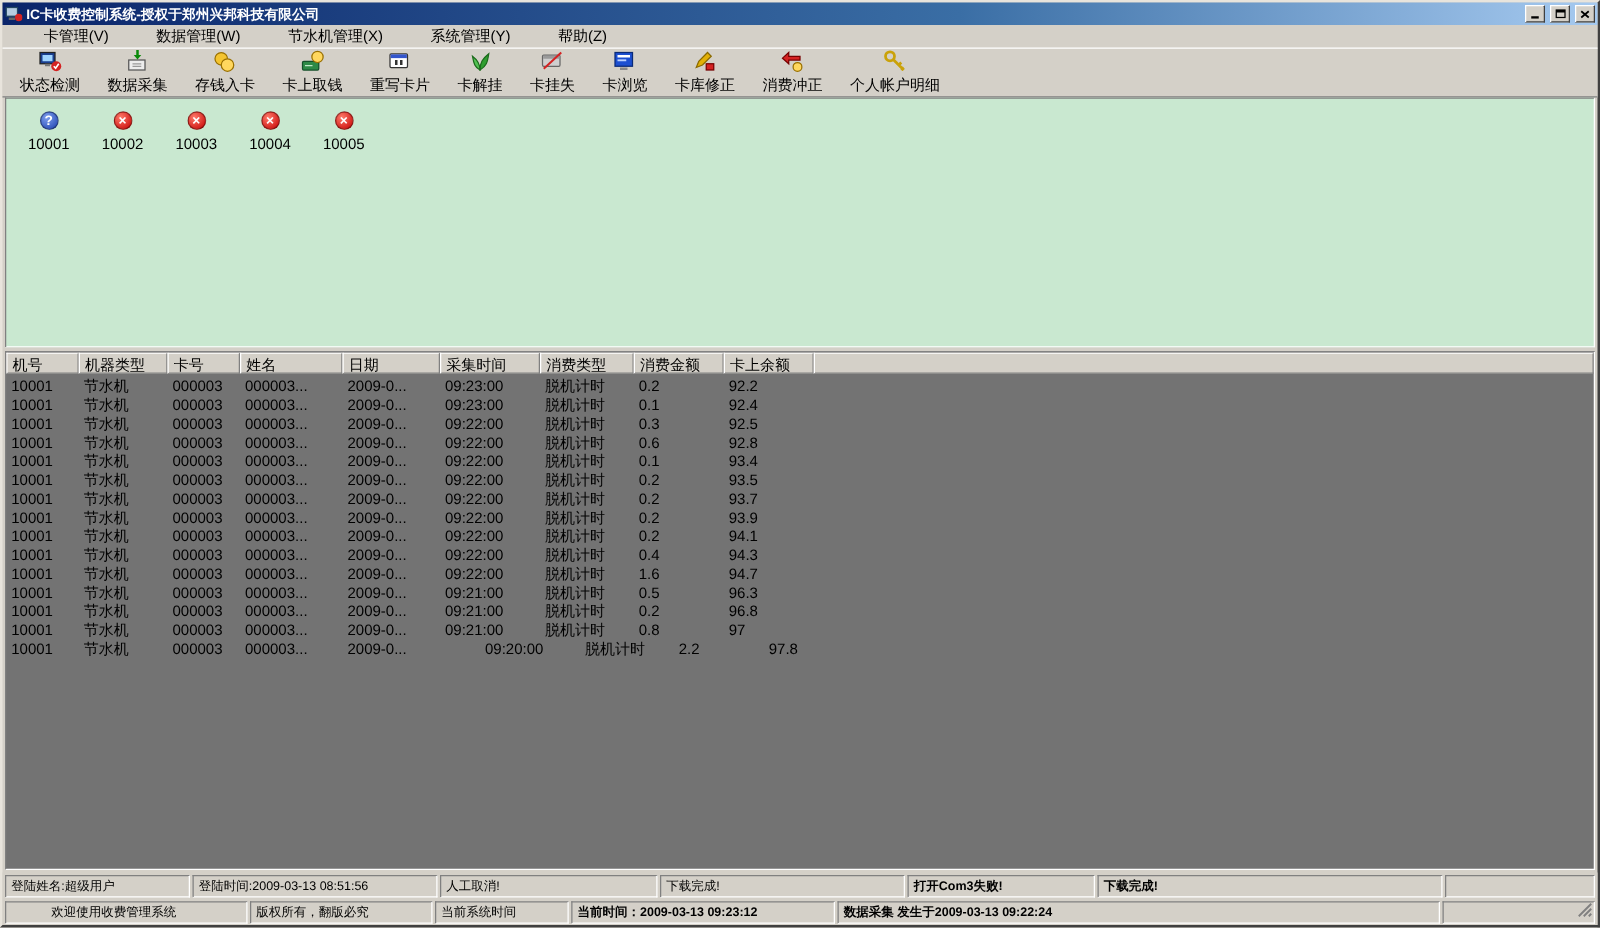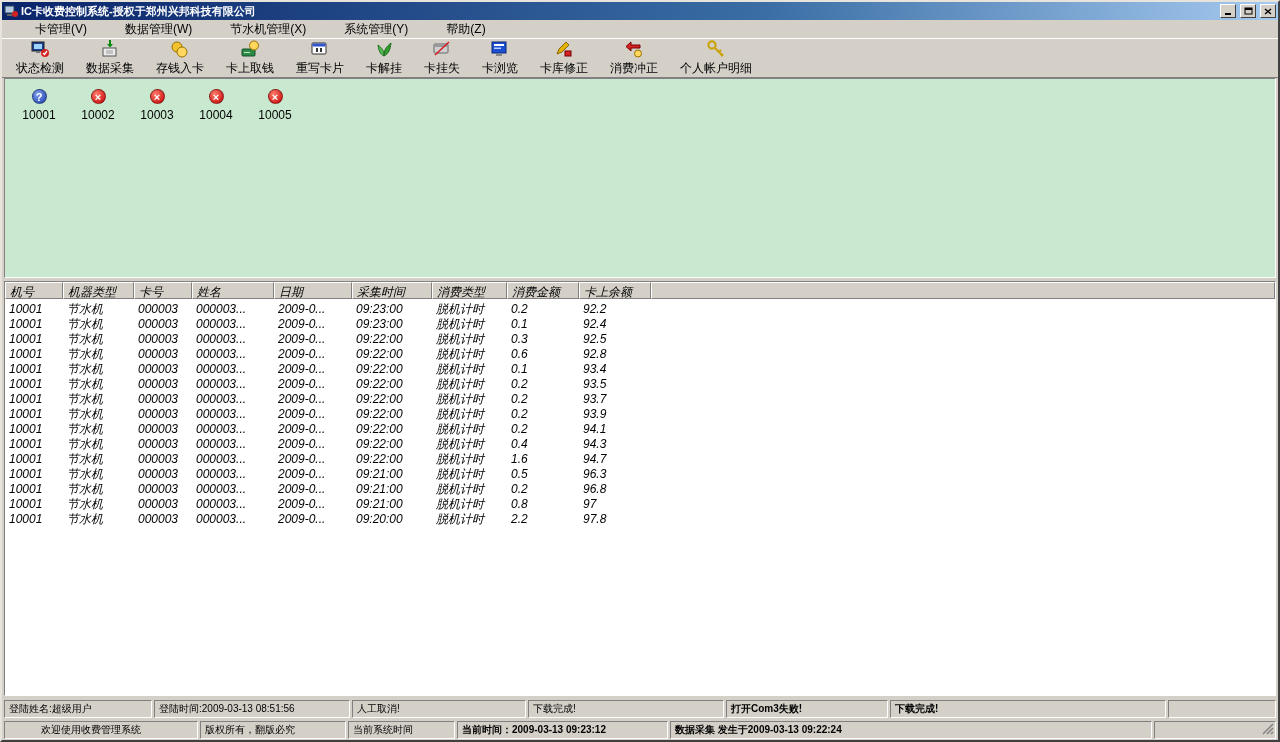--- a/index.html
+++ b/index.html
@@ -77,23 +77,23 @@
     border: 1px solid rgba(0,0,0,.35);
   }
   .device.online  .bubble { background: radial-gradient(circle at 35% 30%, #7fa0ee, #1b3fae); }
   .device.offline .bubble { background: radial-gradient(circle at 35% 30%, #ff7a6a, #c40000); }
   .device.online  .bubble::after { content: "?"; }
   .device.offline .bubble::after { content: "×"; }
   .dev-label { font-size: 12px; }
   .splitter { height: 3px; flex: 0 0 3px; background: #d4d0c8; cursor: row-resize; }
   .table-panel {
     flex: 1;
-    background: #ffffff;
+    background: #737373;
     border: 1px solid; border-color: #808080 #fff #fff #808080;
-    display: flex; flex-direction: column; overflow: hidden; font-style: italic;
+    display: flex; flex-direction: column; overflow: hidden;
   }
   .thead { display: flex; height: 17px; flex: 0 0 17px; }
   .th {
     flex: 0 0 auto;
     background: #d4d0c8;
     border: 1px solid; border-color: #fff #808080 #808080 #fff;
     padding: 1px 4px; font-size: 12px; white-space: nowrap; overflow: hidden;
     cursor: default;
   }
   .th.filler { flex: 1; }
@@ -461,35 +461,35 @@
             <div class="td" style="width: 75px;">脱机计时</div>
             <div class="td" style="width: 72px;">0.8</div>
             <div class="td" style="width: 72px;">97</div>
           </div>
           <div class="tr">
             <div class="td" style="width: 58px;">10001</div>
             <div class="td" style="width: 71px;">节水机</div>
             <div class="td" style="width: 58px;">000003</div>
             <div class="td" style="width: 82px;">000003...</div>
             <div class="td" style="width: 78px;">2009-0...</div>
-            <div class="td" style="width: 80px;">09:20:00</div>
+            <div class="td" style="width: 80px; margin-left: 32px;">09:20:00</div>
             <div class="td" style="width: 75px;">脱机计时</div>
             <div class="td" style="width: 72px;">2.2</div>
             <div class="td" style="width: 72px;">97.8</div>
           </div>
         </div>
     </div>
   </div>
 
   <div class="statusbar" id="status1">
       <div class="panel" style="width: 148px;">登陆姓名:超级用户</div>
       <div class="panel" style="width: 196px;">登陆时间:2009-03-13 08:51:56</div>
       <div class="panel" style="width: 174px;">人工取消!</div>
       <div class="panel" style="width: 196px;">下载完成!</div>
-      <div class="panel bold" style="width: 162px;">打开Com3失败!</div>
+      <div class="panel bold" style="width: 150px;">打开Com3失败!</div>
       <div class="panel bold" style="width: 276px;">下载完成!</div>
       <div class="panel filler"></div>
     </div>
   <div class="statusbar" id="status2">
       <div class="panel" style="width: 194px; padding-left: 36px;">欢迎使用收费管理系统</div>
       <div class="panel" style="width: 146px;">版权所有，翻版必究</div>
       <div class="panel" style="width: 107px;">当前系统时间</div>
       <div class="panel bold" style="width: 211px;">当前时间：2009-03-13 09:23:12</div>
       <div class="panel bold" style="width: 482px;">数据采集 发生于2009-03-13 09:22:24</div>
       <div class="panel filler">

